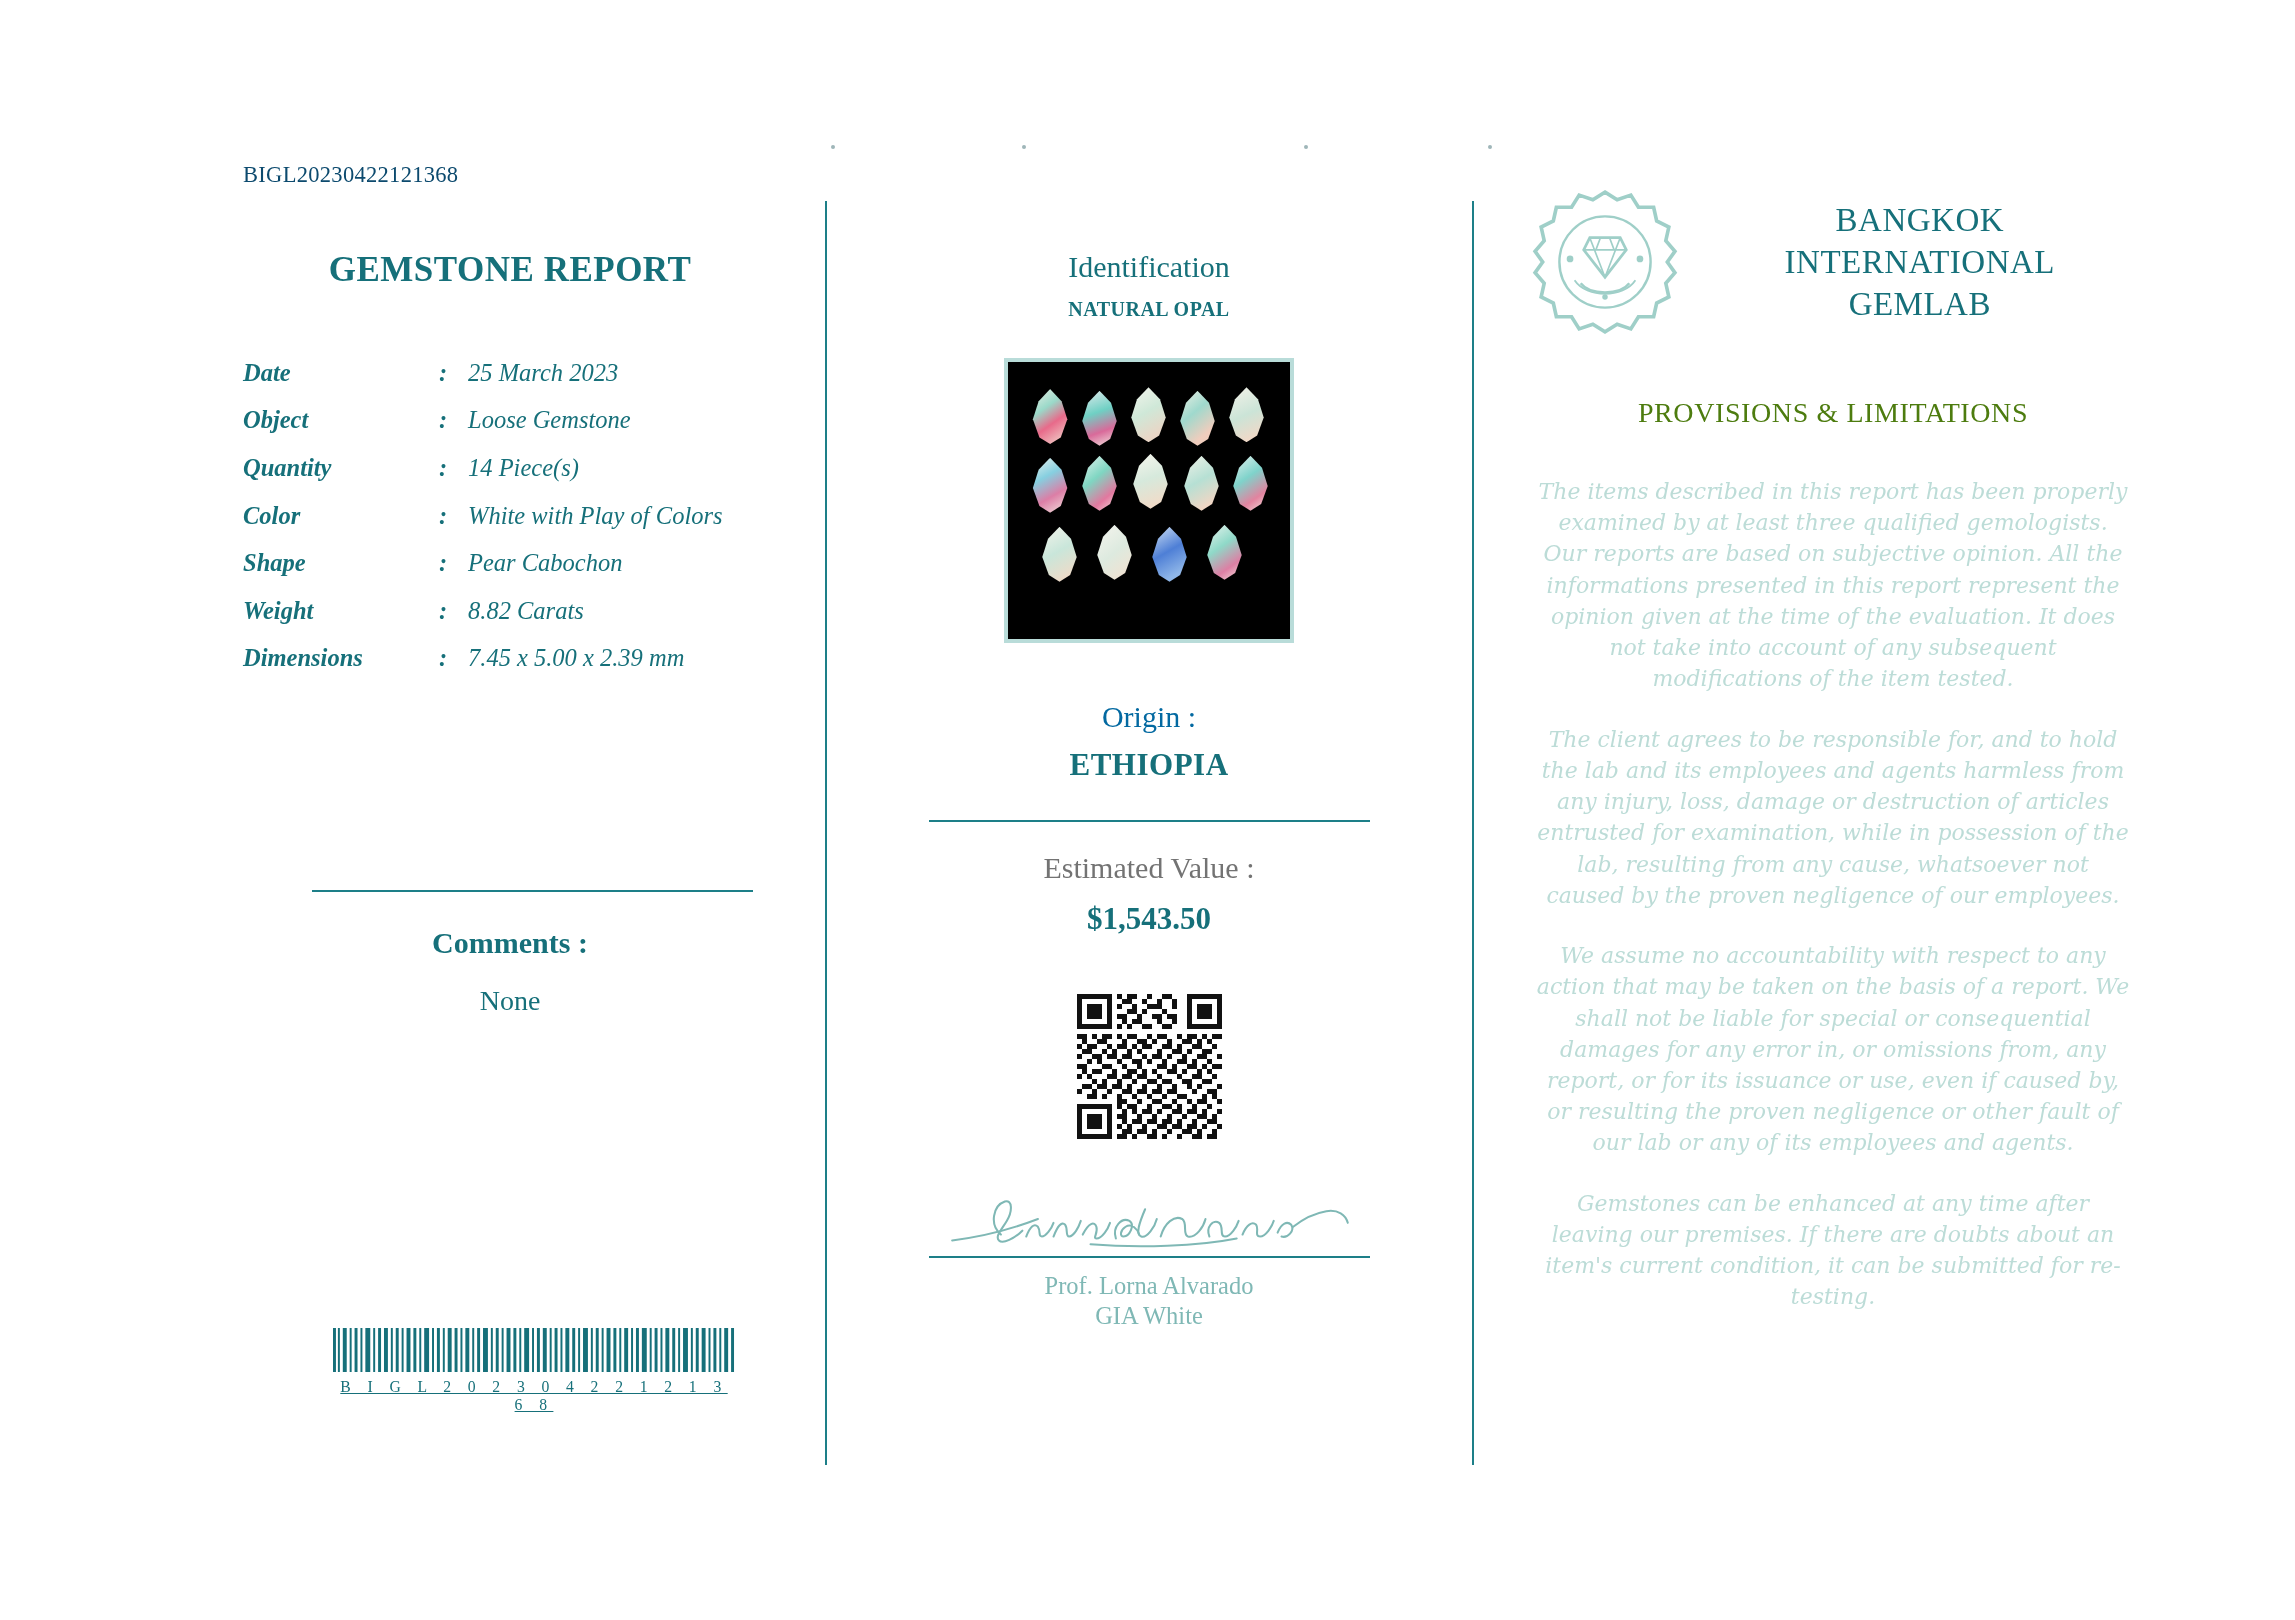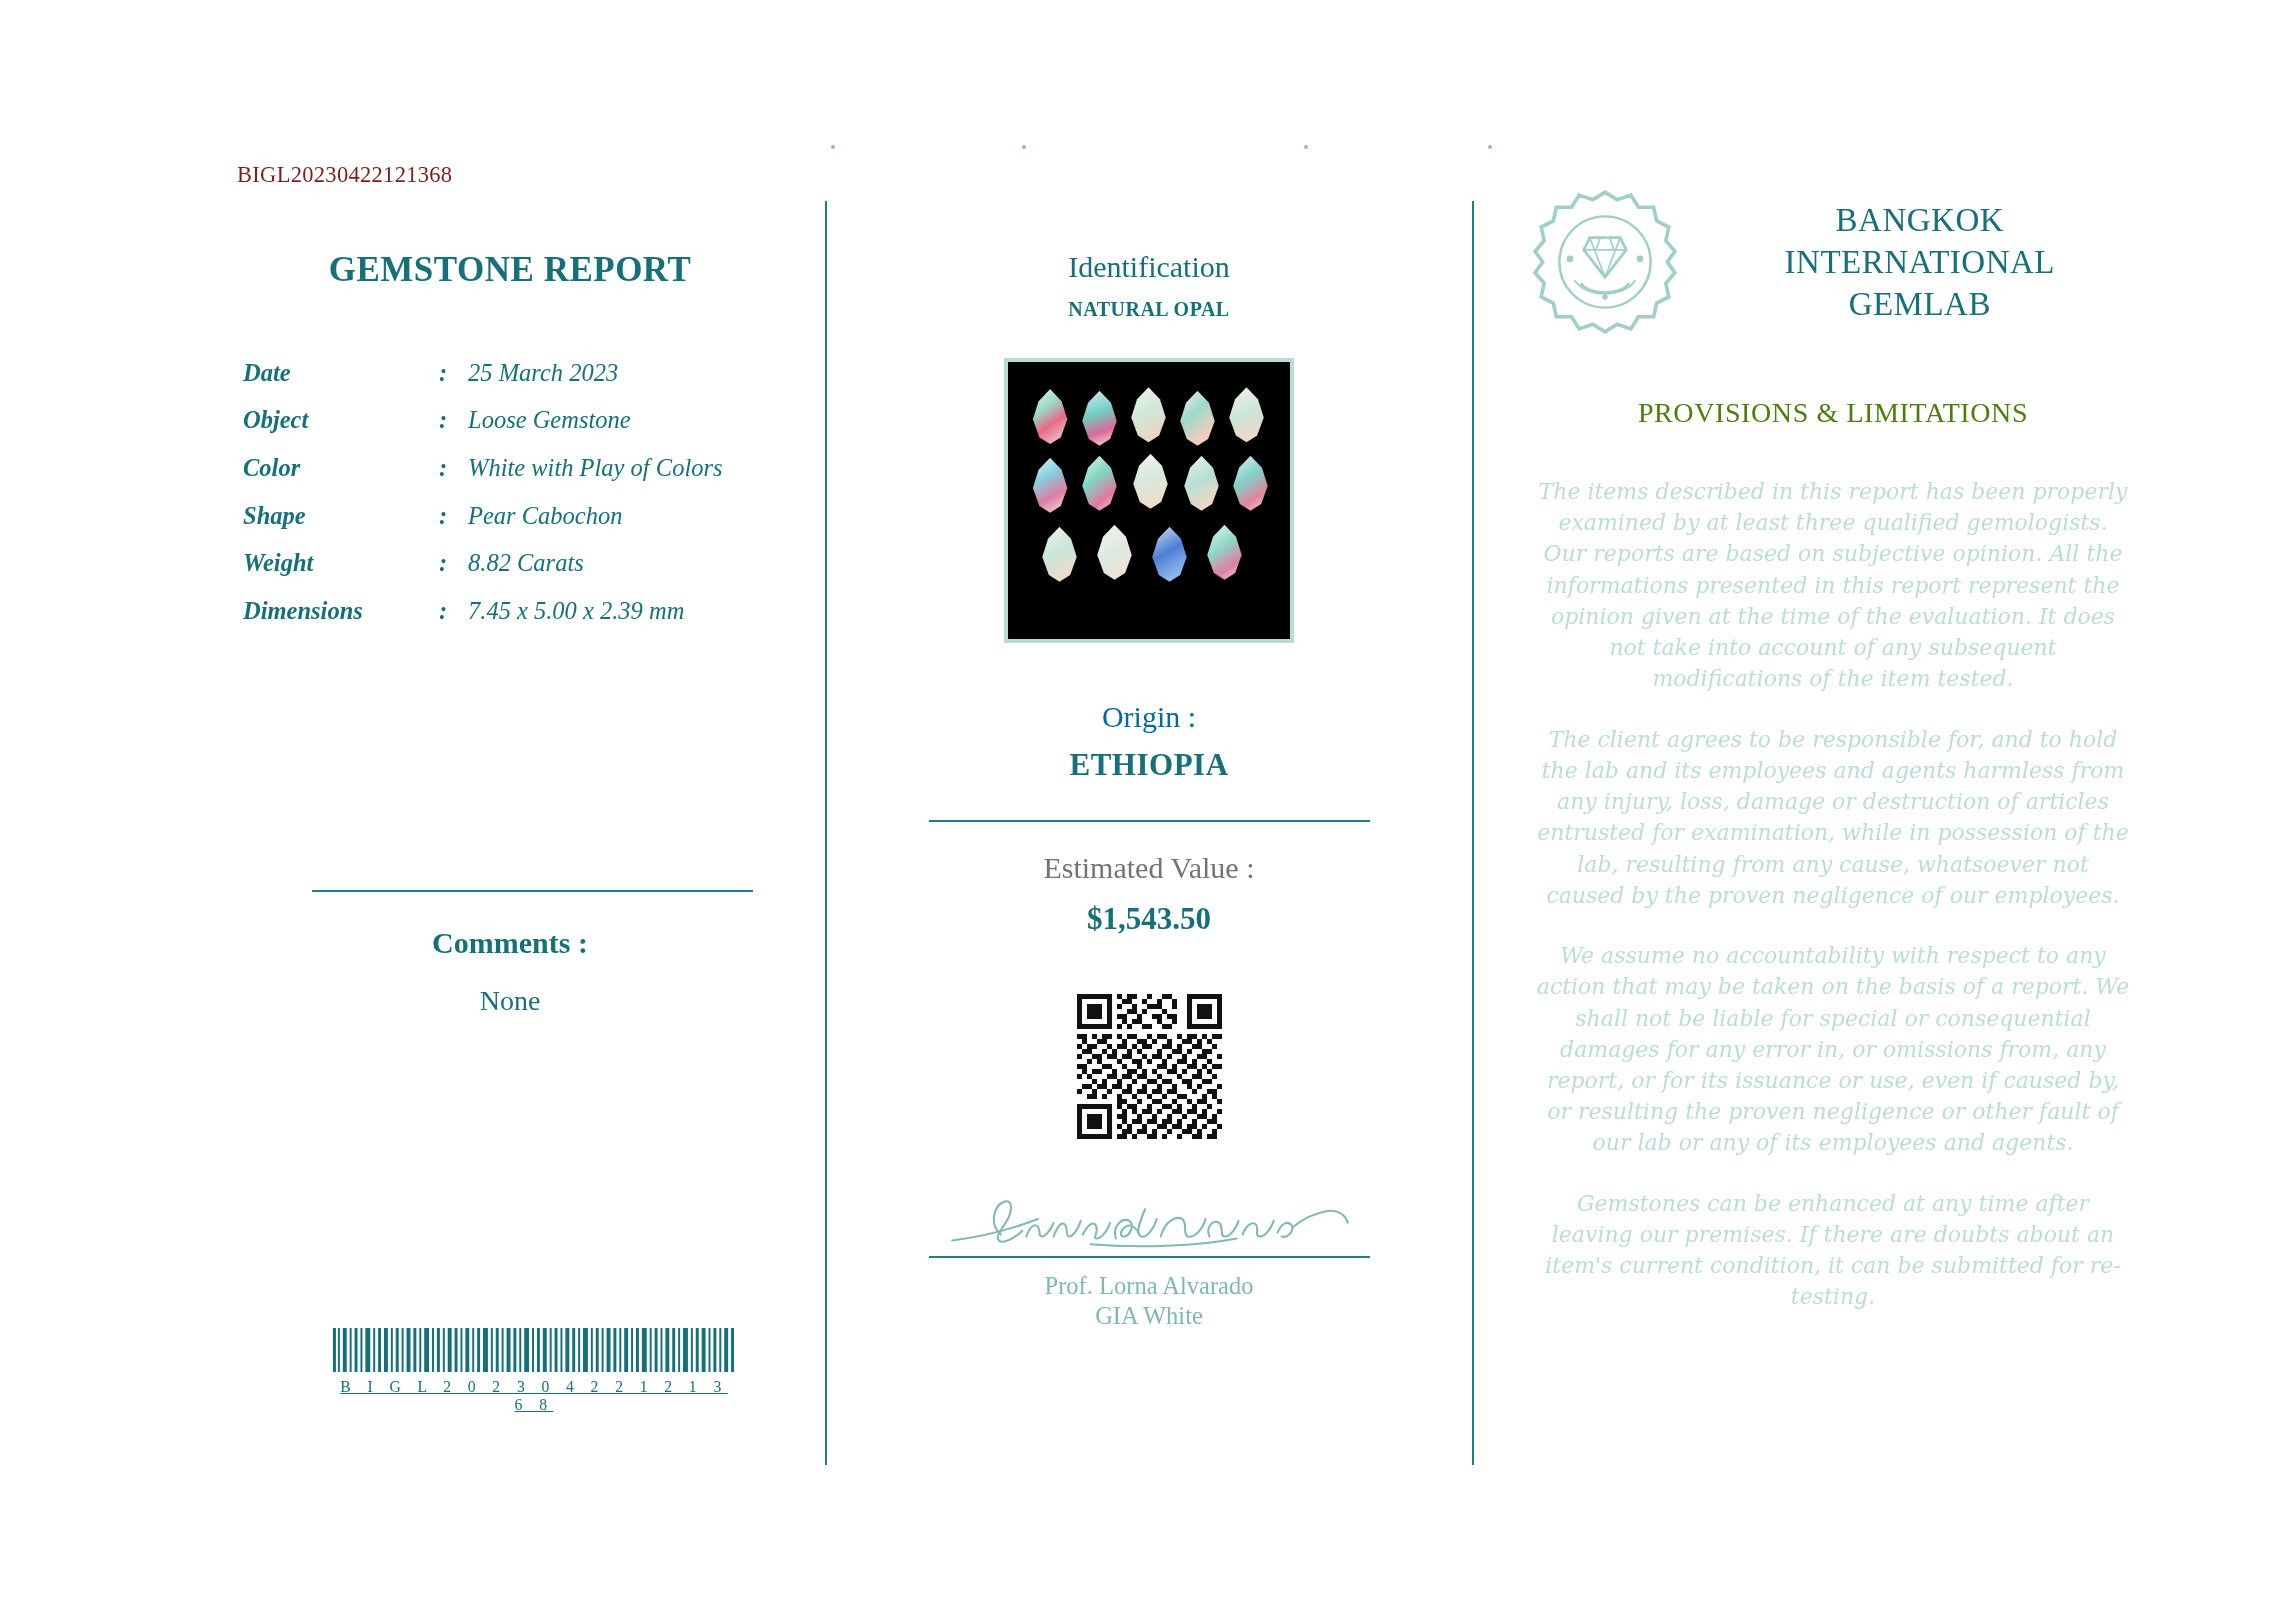--- a/index.html
+++ b/index.html
@@ -26,25 +26,25 @@
   .reg-dot {
     position: absolute;
     width: 3.9px;
     height: 3.9px;
     background: #9fb6b9;
     border-radius: 50%;
   }
 
   .report-id {
     position: absolute;
-    left: 237px;
+    left: 243px;
     top: 162px;
     font-size: 22.5px;
     letter-spacing: 0.3px;
-    color: #7f1d1d;
+    color: #0c4a6e;
     font-family: "Liberation Serif", serif;
   }
 
   
   .vrule {
     position: absolute;
     top: 201px;
     width: 2px;
     height: 1264px;
     background: #1d7f88;
@@ -311,20 +311,25 @@
       <tbody>
         <tr>
           <td class="spec-label">Date</td>
           <td class="spec-colon">:</td>
           <td class="spec-value">25 March 2023</td>
         </tr>
         <tr>
           <td class="spec-label">Object</td>
           <td class="spec-colon">:</td>
           <td class="spec-value">Loose Gemstone</td>
+        </tr>
+        <tr>
+          <td class="spec-label">Quantity</td>
+          <td class="spec-colon">:</td>
+          <td class="spec-value">14 Piece(s)</td>
         </tr>
         <tr>
           <td class="spec-label">Color</td>
           <td class="spec-colon">:</td>
           <td class="spec-value">White with Play of Colors</td>
         </tr>
         <tr>
           <td class="spec-label">Shape</td>
           <td class="spec-colon">:</td>
           <td class="spec-value">Pear Cabochon</td>

